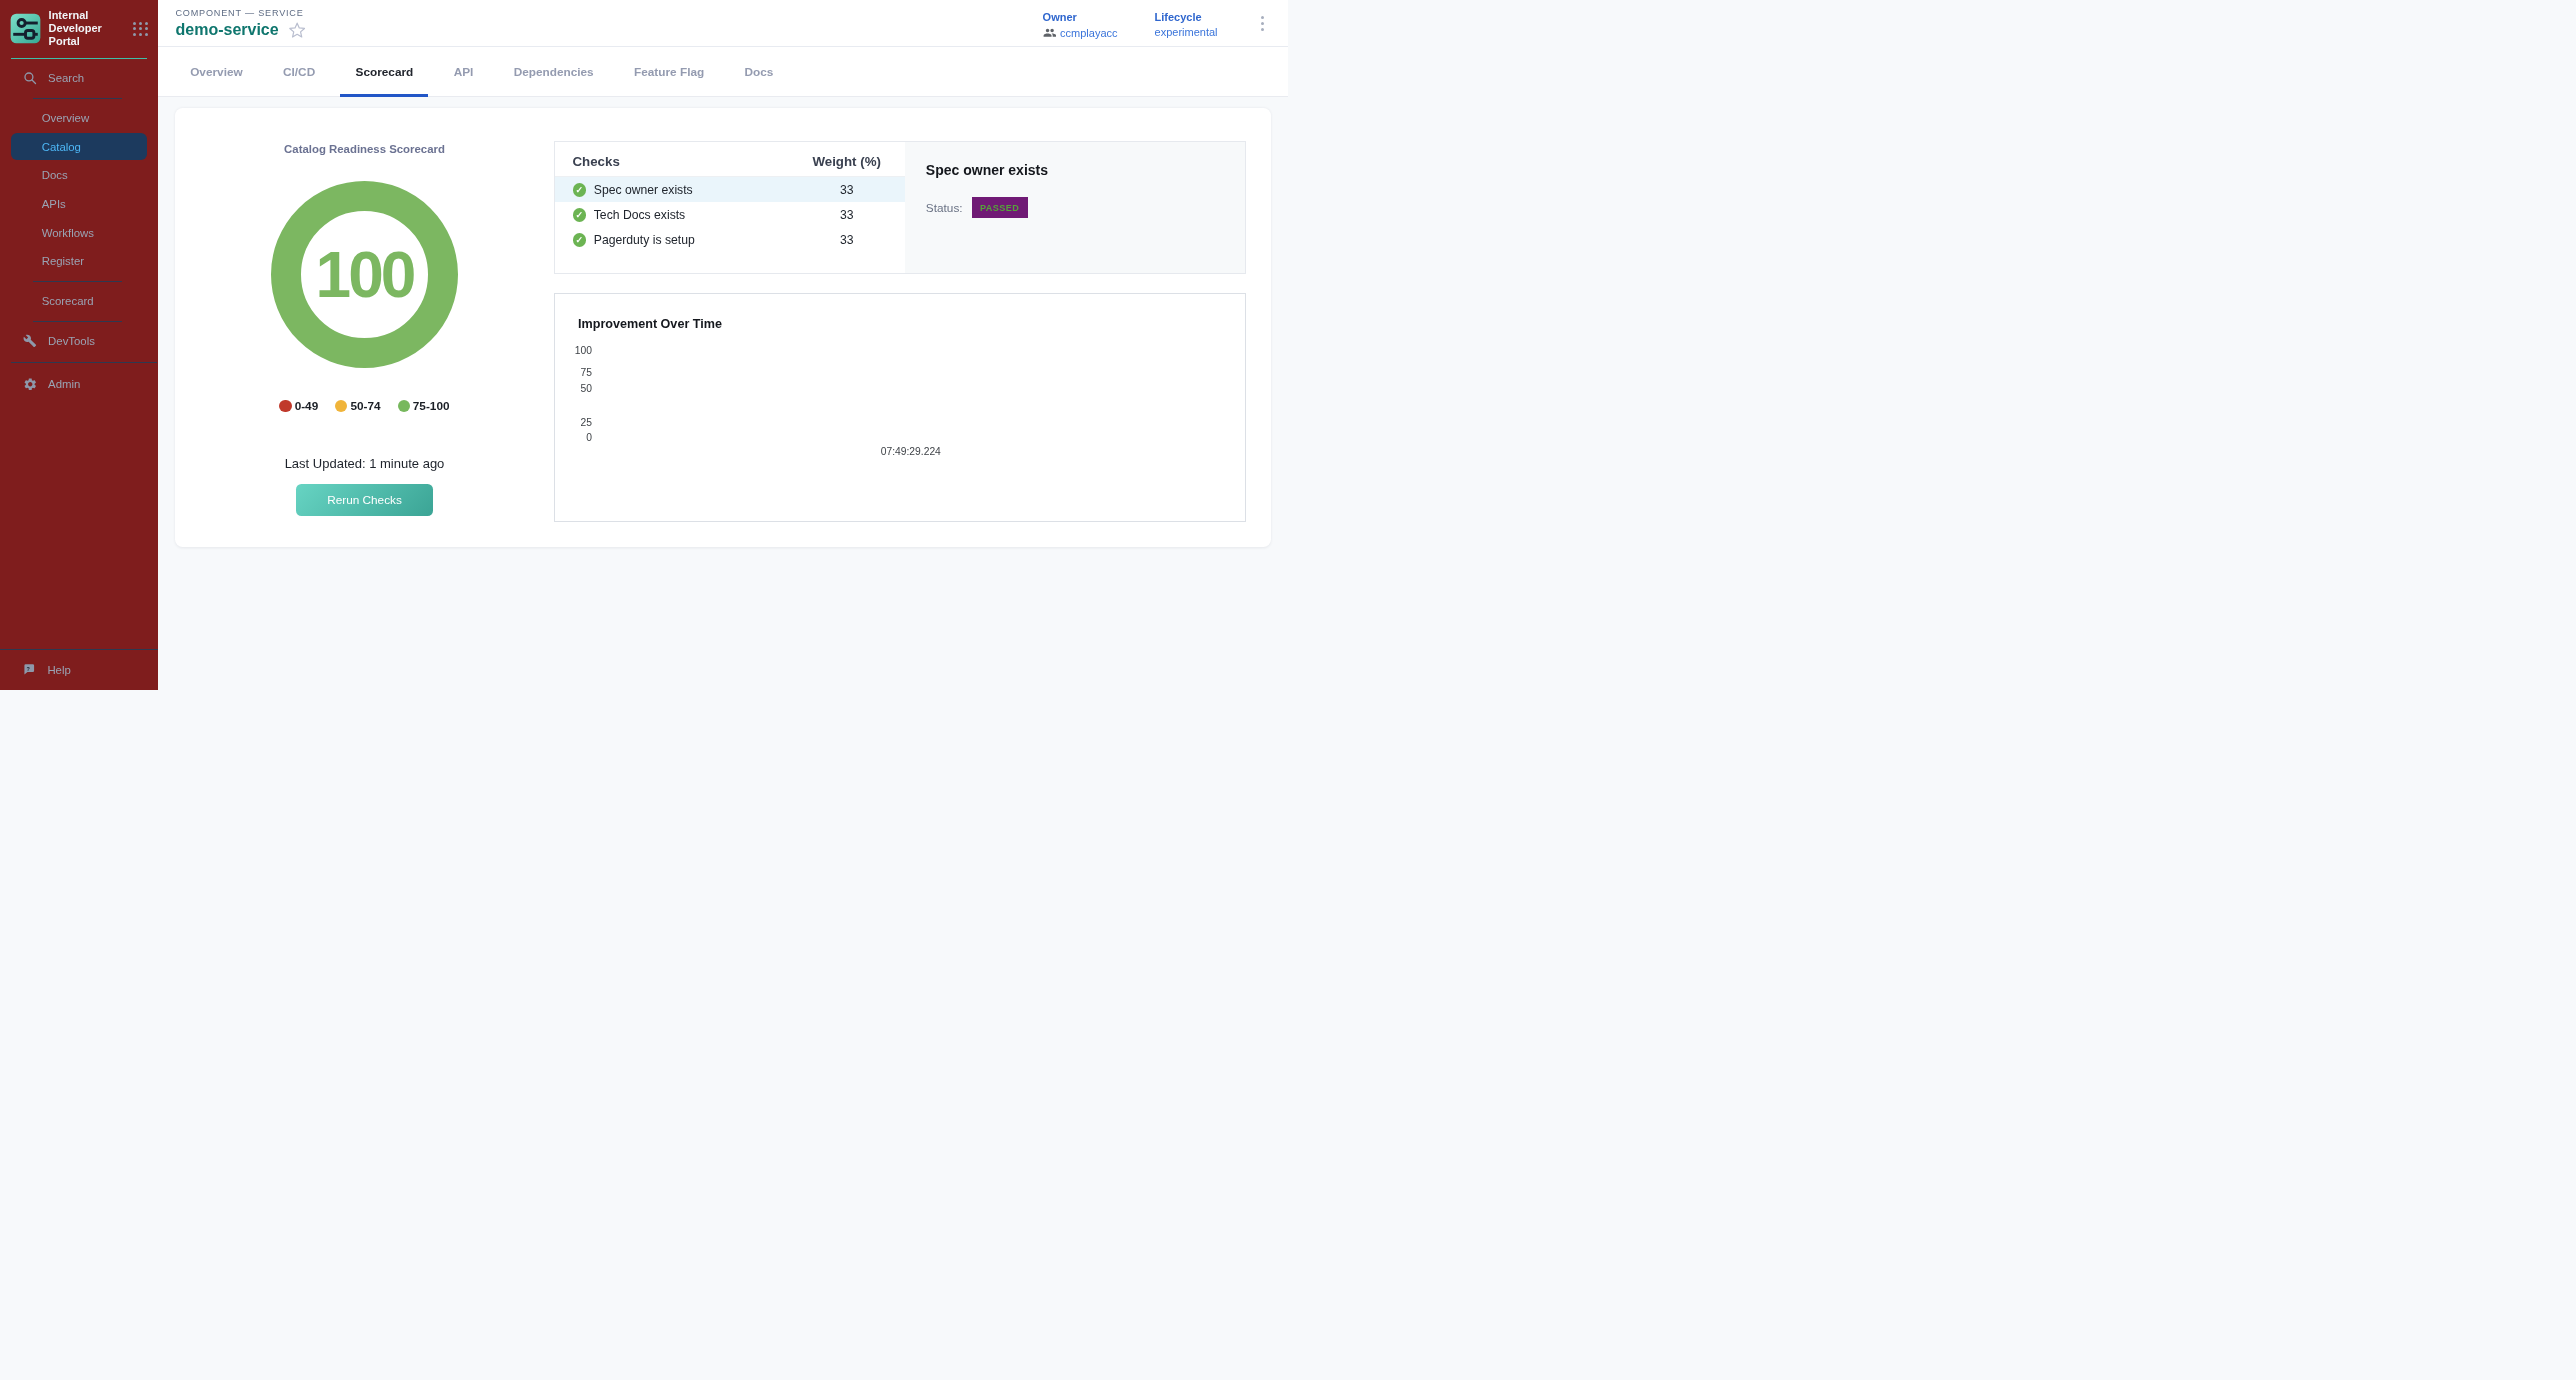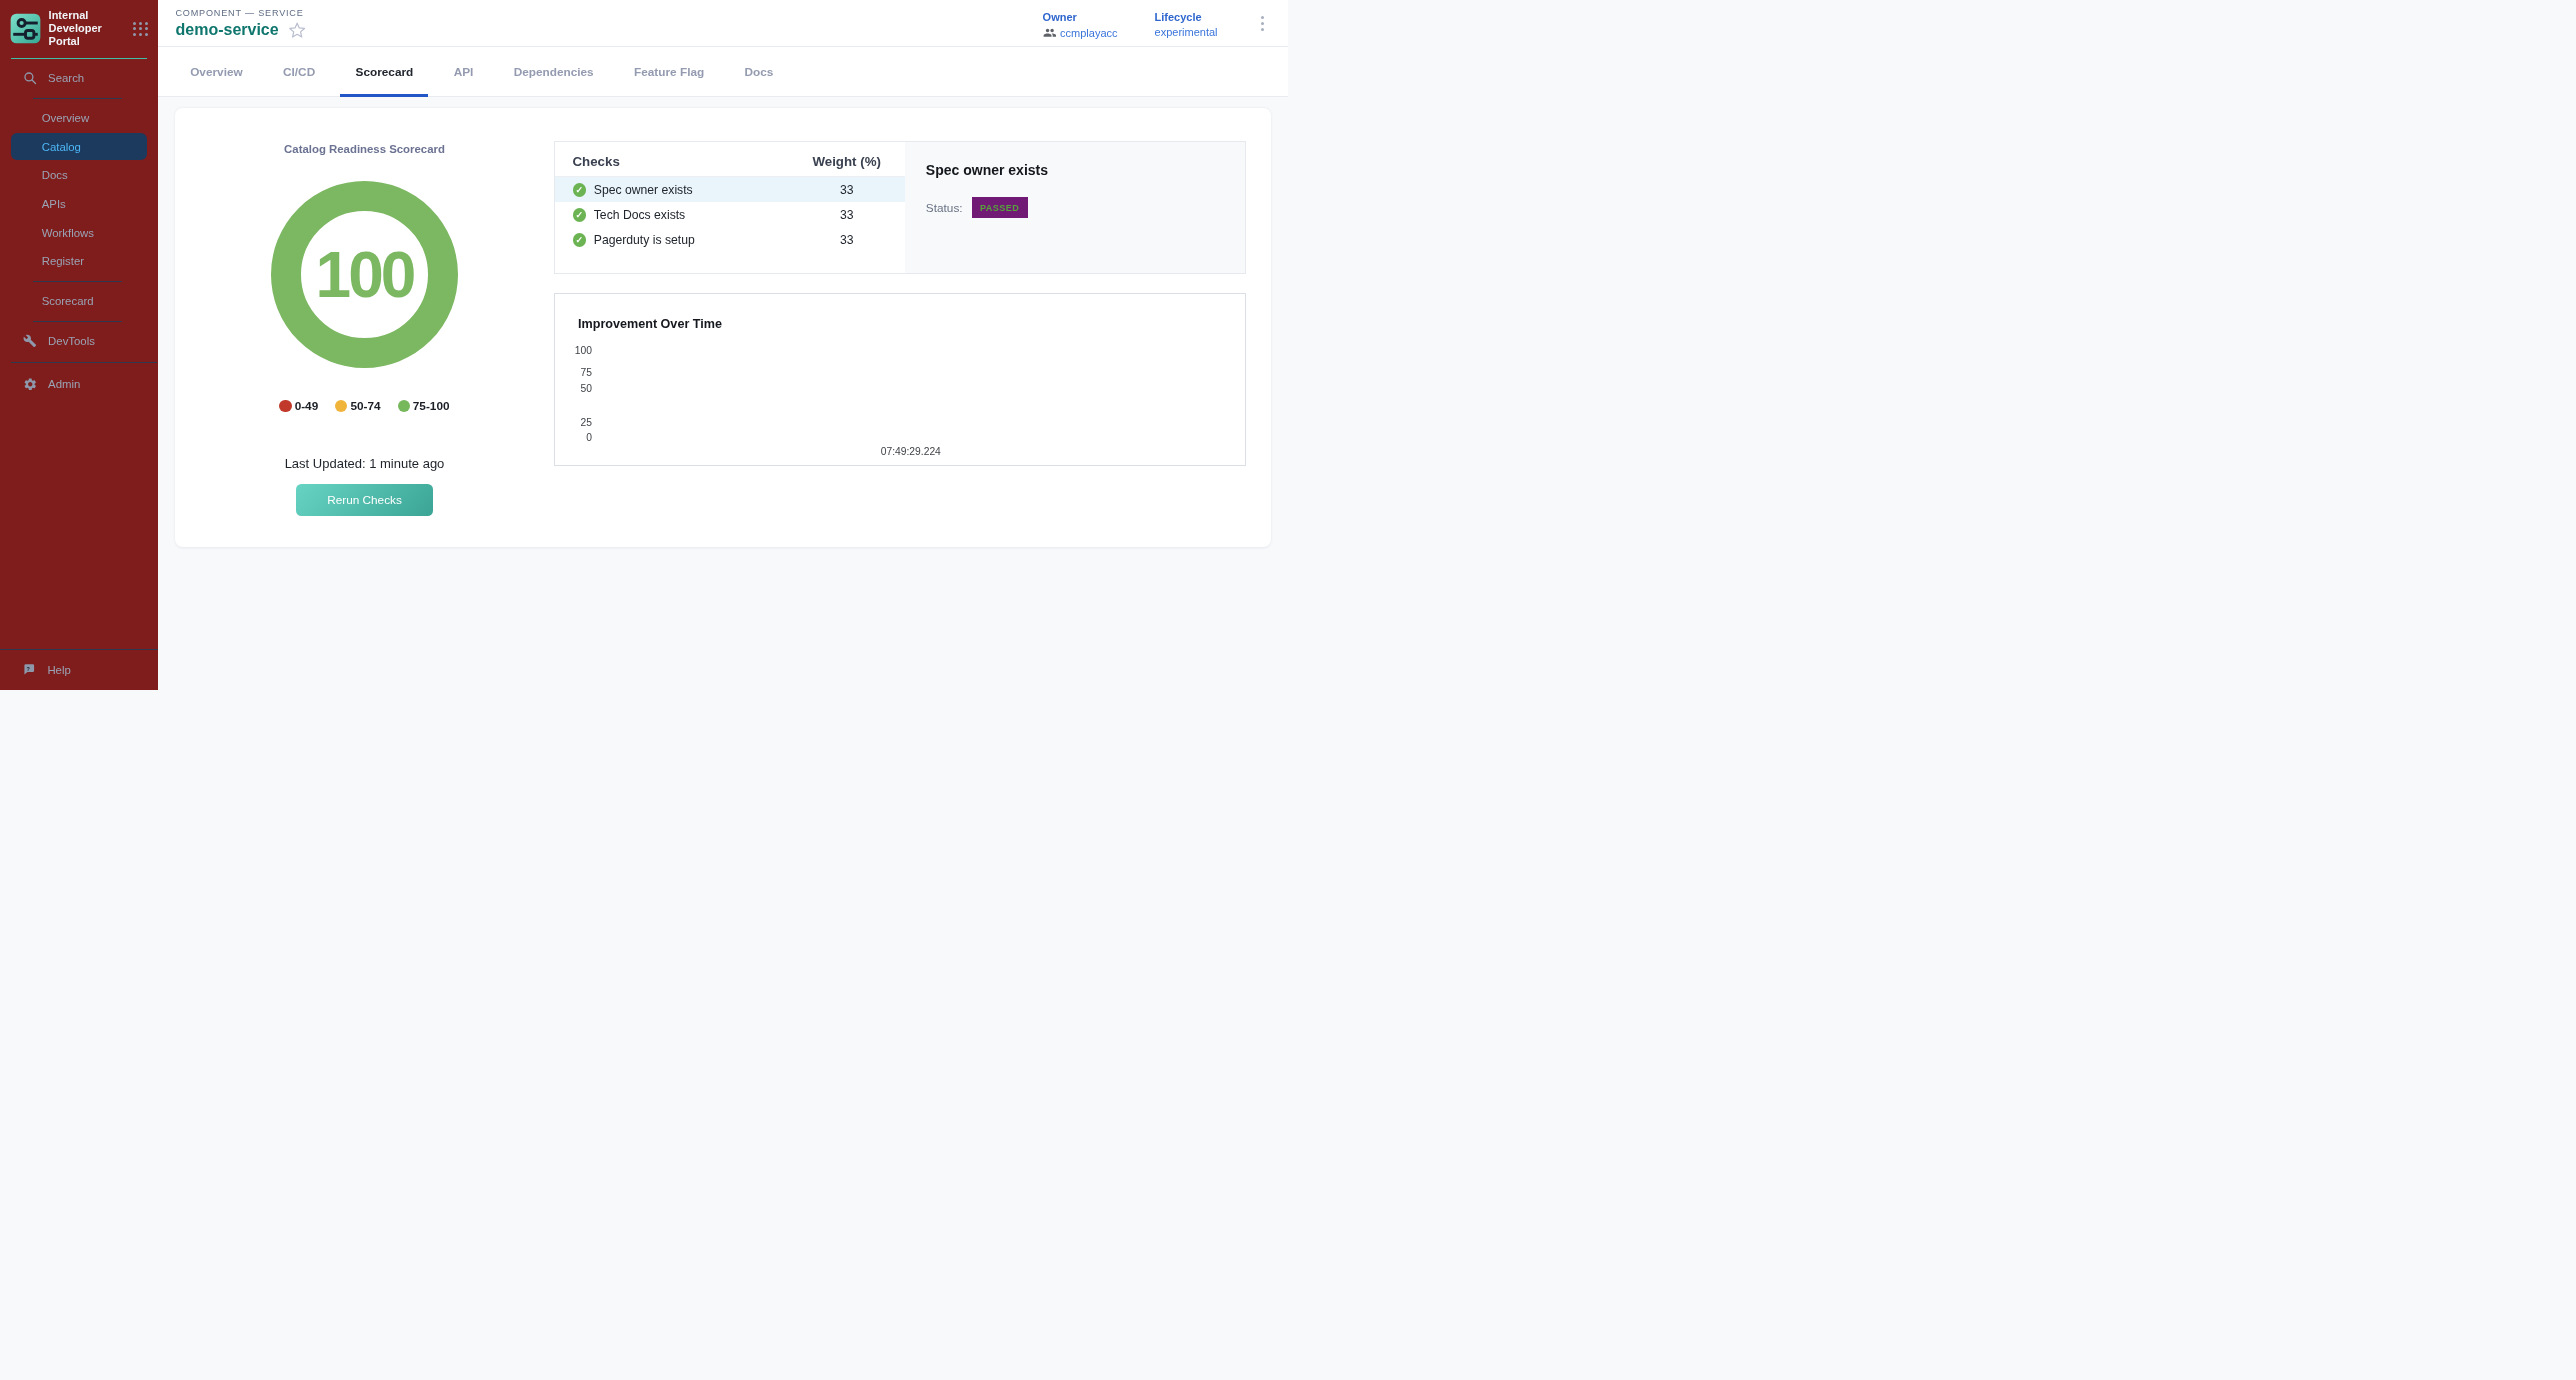--- a/index.html
+++ b/index.html
@@ -107,21 +107,21 @@
     display:flex; align-items:center; justify-content:center; font-size:9.1px; font-weight:bold;
   }
   .detail-panel { flex:1; background:#F7F9FA; padding:20px 21.3px; }
   .detail-title { font-size:14px; font-weight:bold; color:#14171C; }
   .status-row { margin-top:19px; display:flex; align-items:center; gap:9.1px; }
   .status-label { font-size:11.8px; color:#6A7284; }
   .badge-passed {
     background:#701a75; color:#55A23A; font-size:9.1px; font-weight:bold; letter-spacing:0.4px;
     padding:5.3px 8.4px; border-radius:0;
   }
-  .chart-panel { margin-top:18.3px; height:173px; border:0.8px solid #DCE0E6; background:#fff; position:relative; }
+  .chart-panel { margin-top:18.3px; height:229px; border:0.8px solid #DCE0E6; background:#fff; position:relative; }
   .chart-title { position:absolute; top:23px; left:23px; font-size:12.6px; font-weight:600; color:#15181E; }
   .ytick { position:absolute; left:0; width:37px; text-align:right; transform:translateY(-50%); font-size:10.3px; color:#3E4247; }
   .xtick { position:absolute; transform:translateX(-50%); font-size:10.3px; color:#3E4247; }
   svg.mini { display:block; }
 </style>
 </head>
 <body>
 
 <aside class="sidebar">
   <div class="logo-row">

